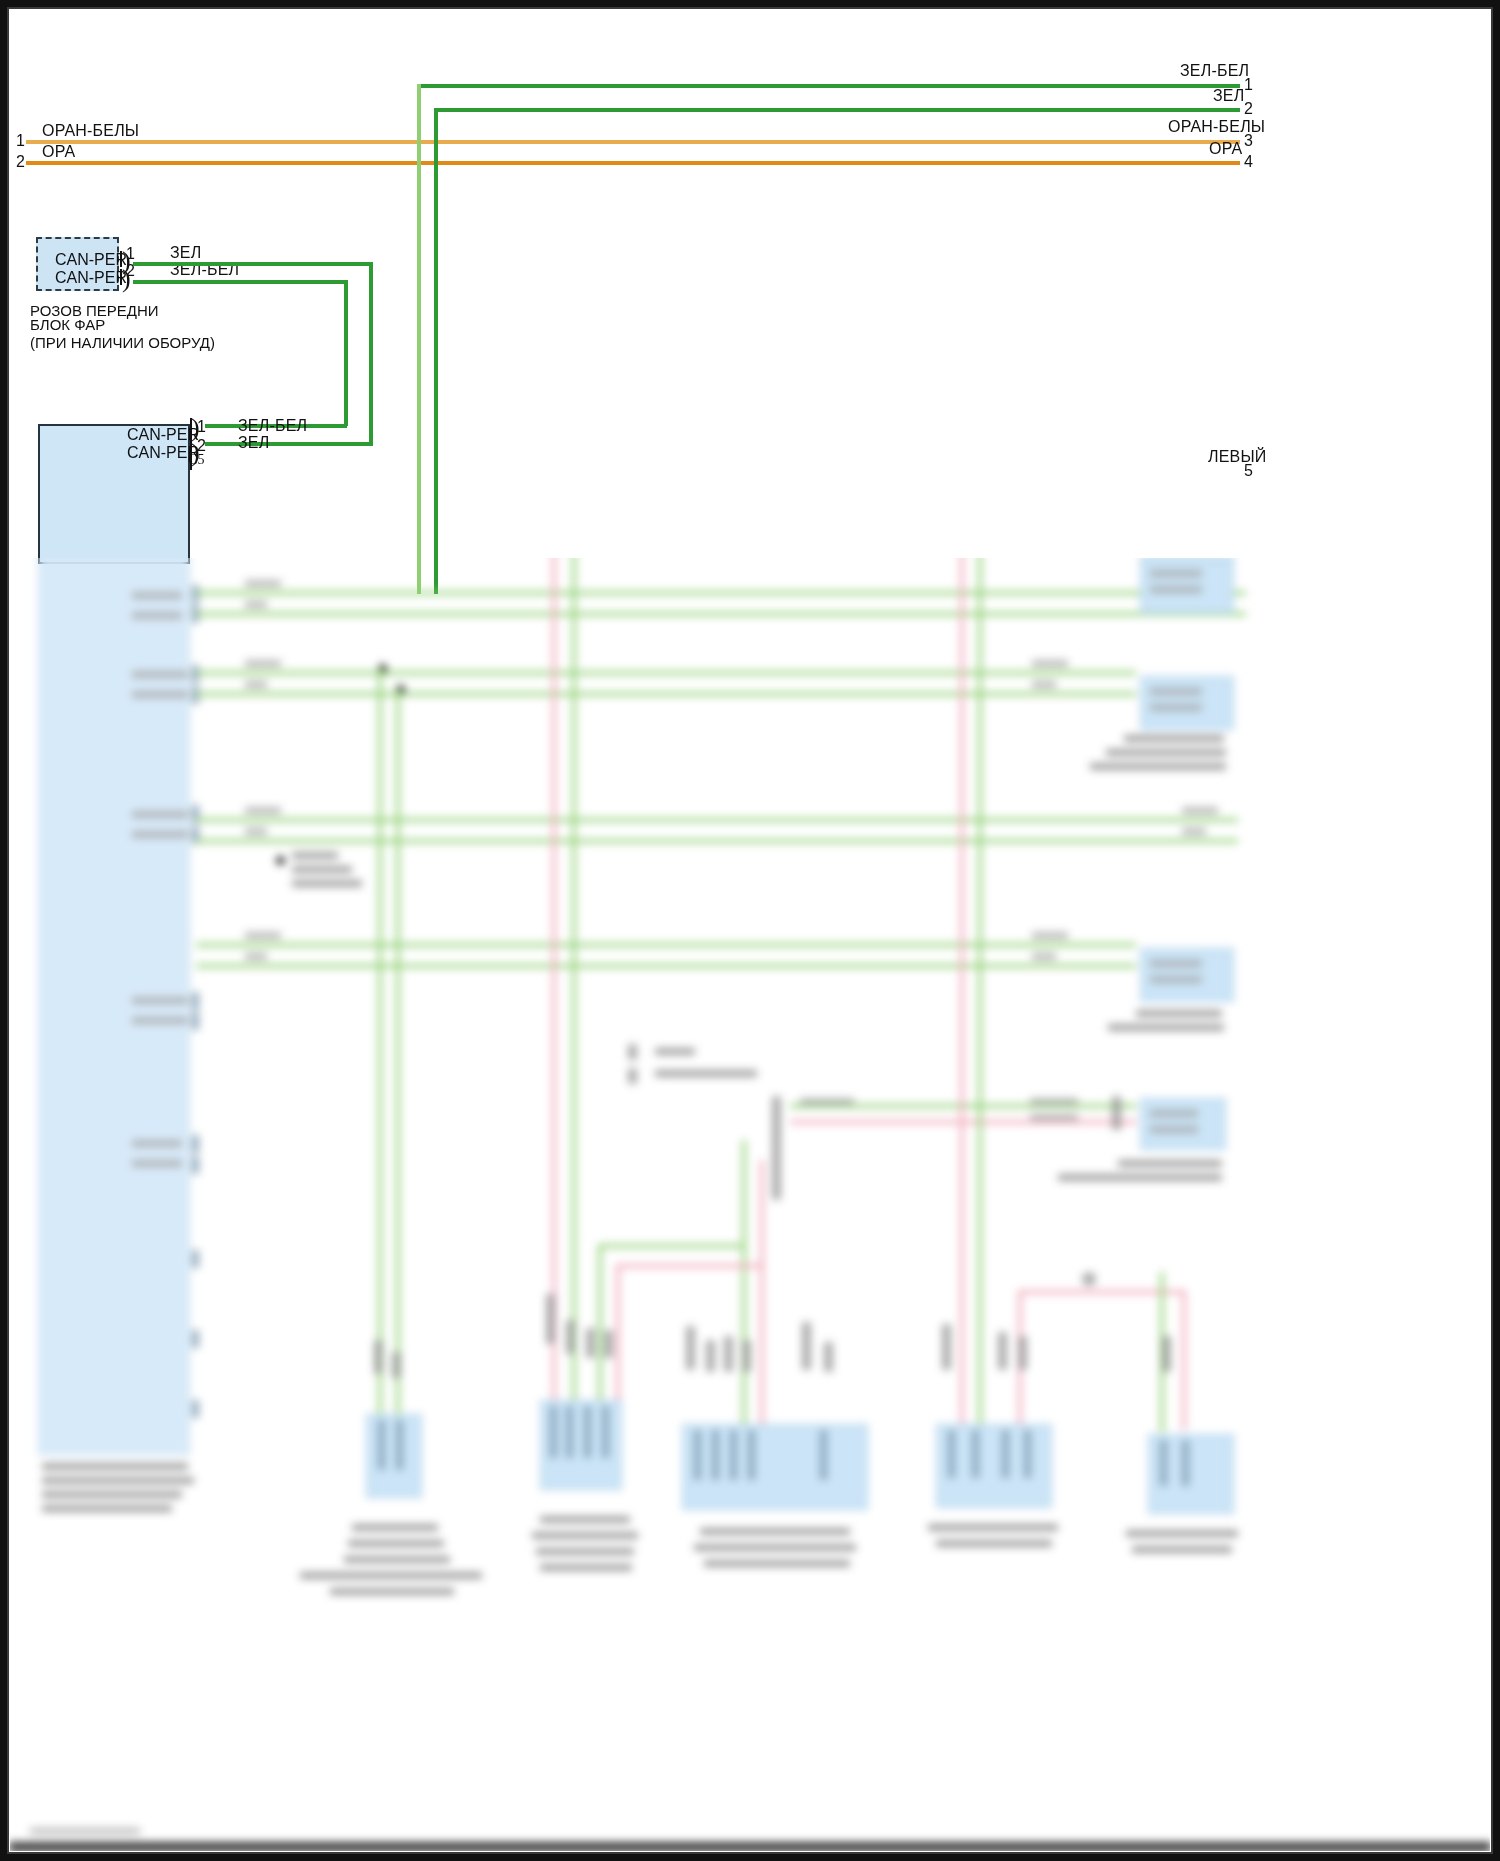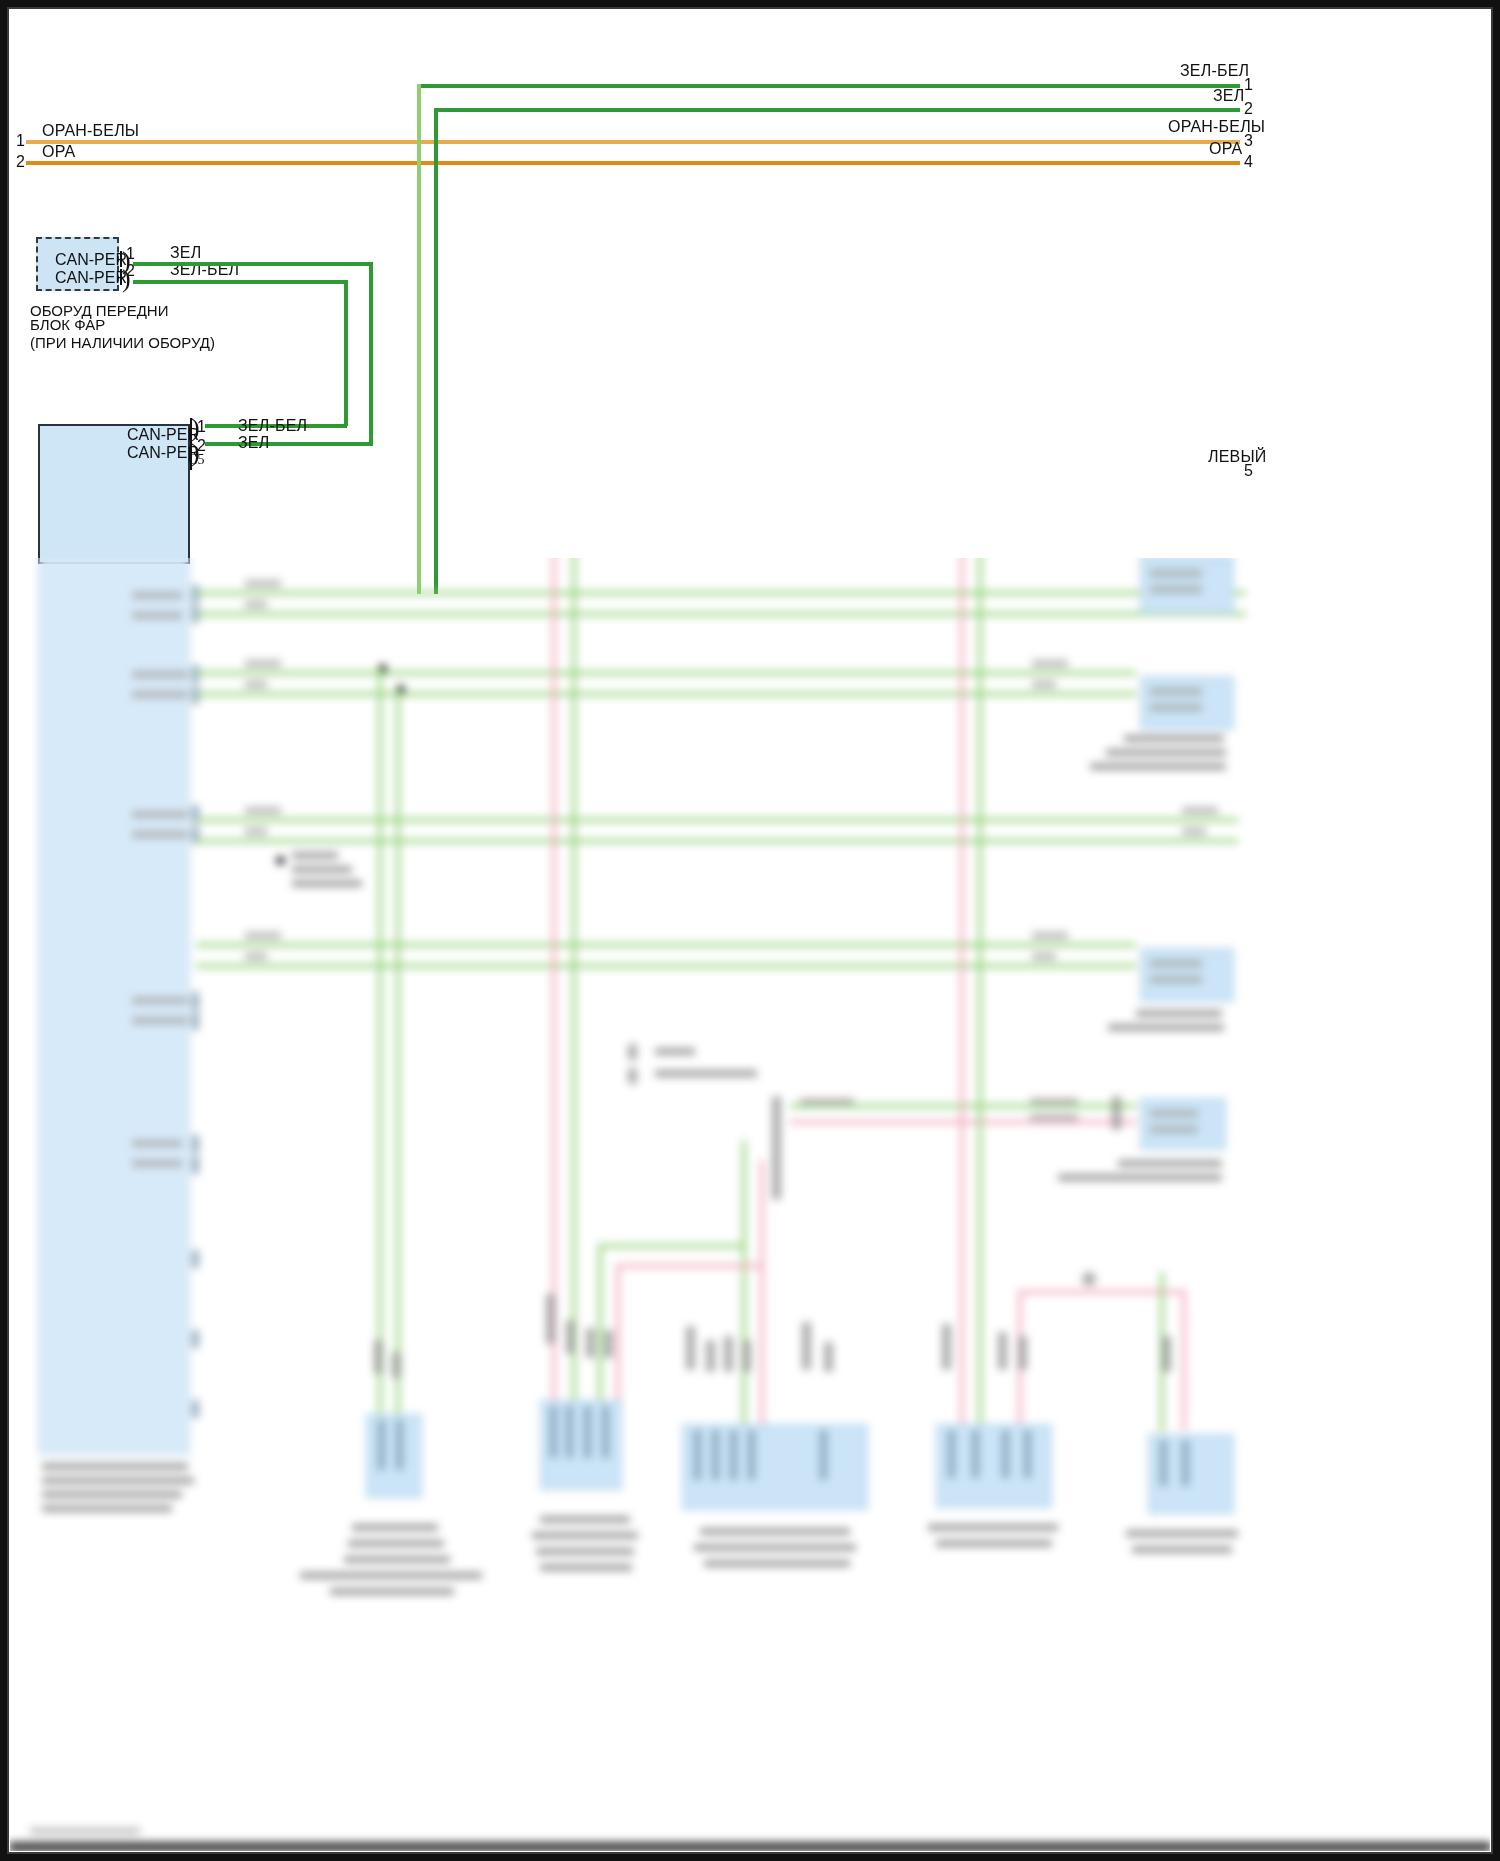--- a/index.html
+++ b/index.html
@@ -100,21 +100,21 @@
     <div class="lbl" style="left:170px;top:261px;">ЗЕЛ-БЕЛ</div>
 
     <div class="w h grn" style="left:133px;top:262px;width:240px;"></div>
     <div class="w v grn" style="left:369px;top:262px;height:184px;"></div>
     <div class="w h grn" style="left:205px;top:442px;width:166px;"></div>
 
     <div class="w h grn" style="left:133px;top:280px;width:215px;"></div>
     <div class="w v grn" style="left:344px;top:280px;height:146px;"></div>
     <div class="w h grn" style="left:205px;top:424px;width:142px;"></div>
 
-    <div class="cap" style="left:30px;top:301px;">ОБОРУД ПЕРЕДНИ</div>
+    <div class="cap" style="left:30px;top:301px;">РОЗОВ ПЕРЕДНИ</div>
     <div class="cap" style="left:30px;top:315px;">БЛОК ФАР</div>
     <div class="cap" style="left:30px;top:333px;">(ПРИ НАЛИЧИИ ОБОРУД)</div>
 
     <div class="box plain" style="left:38px;top:424px;width:152px;height:140px;"></div>
     <div class="boxtxt" style="left:127px;top:426px;">CAN-PER</div>
     <div class="boxtxt" style="left:127px;top:444px;">CAN-PER</div>
     <div class="pin" style="left:190px;top:418px;height:26px;"></div>
     <div class="pin" style="left:190px;top:444px;height:26px;"></div>
     <div class="brk" style="left:191px;top:415px;">)</div>
     <div class="brk" style="left:191px;top:440px;">)</div>

